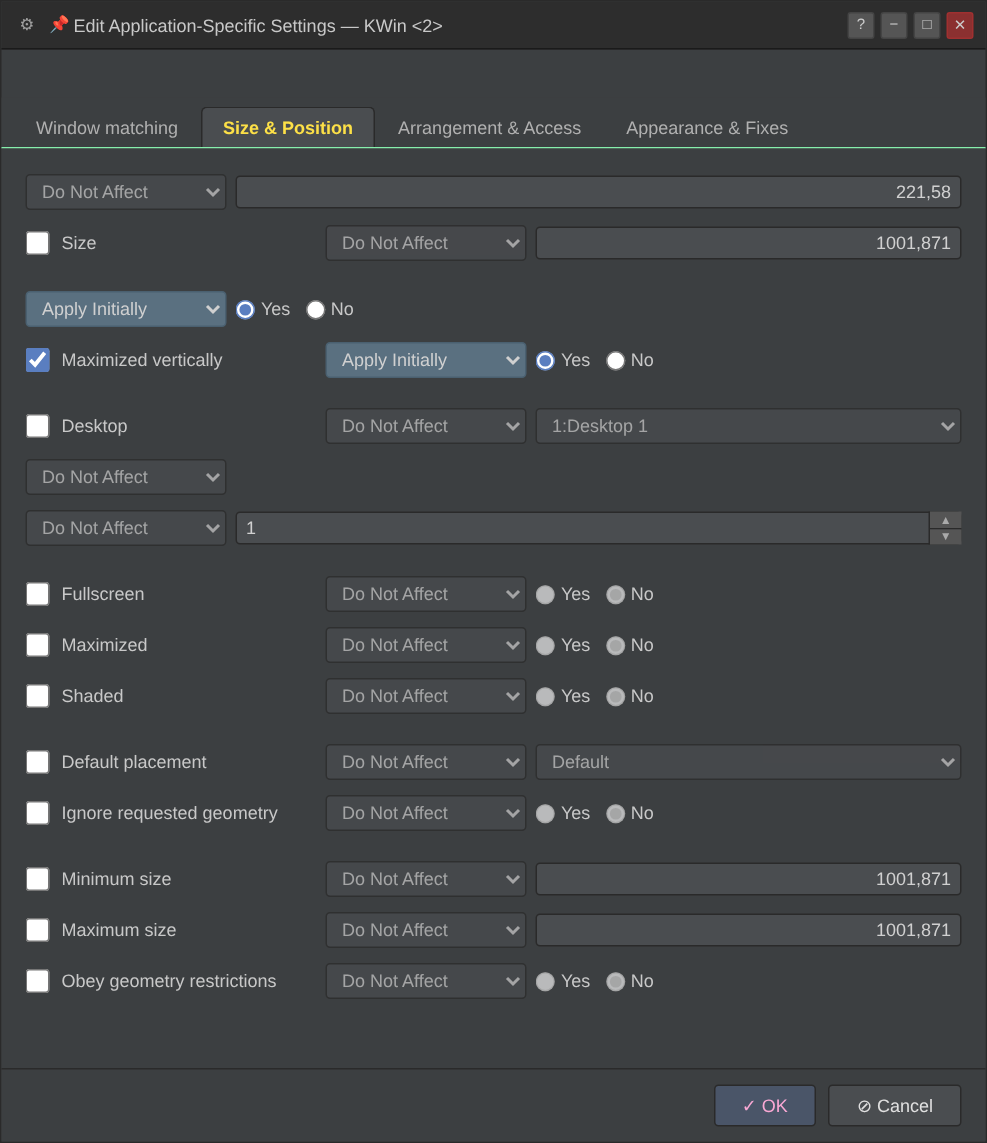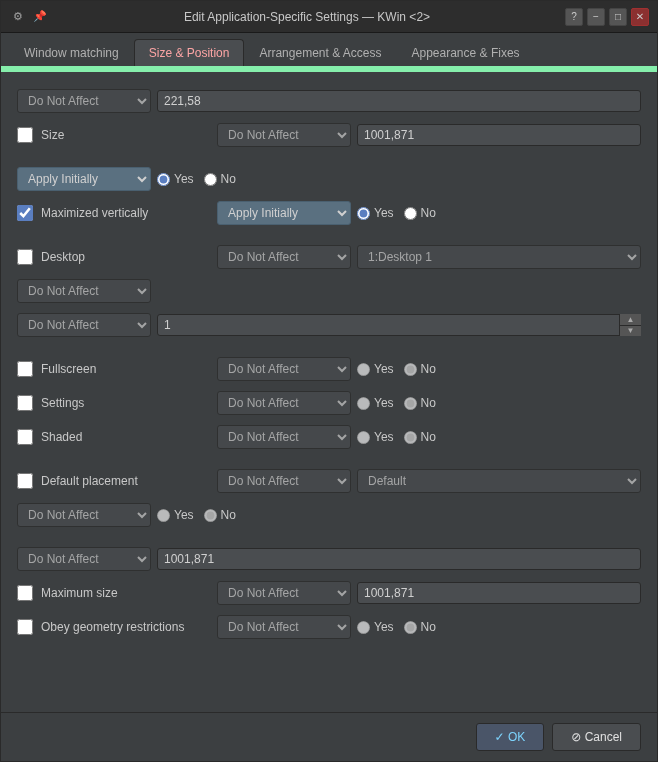--- a/index.html
+++ b/index.html
@@ -44,21 +44,21 @@
       display: flex;
       align-items: center;
       justify-content: center;
       color: #a0a0a0;
       font-size: 11px;
       cursor: pointer;
     }
 
     .titlebar-title {
       flex: 1;
-      text-align: center;
+      text-align: left;
       font-size: 12px;
       color: #c8c8c8;
     }
 
     .titlebar-controls {
       display: flex;
       gap: 4px;
       align-items: center;
     }
 
@@ -76,41 +76,43 @@
       font-size: 10px;
     }
 
     .title-btn.close { background: #8b3030; border-color: #a03030; }
     .title-btn.minimize { background: #555; }
     .title-btn.maximize { background: #555; }
 
     .tabs {
       display: flex;
       background: #3c3f41;
-      border-bottom: 6px solid #86efac;
+      border-bottom: 1px solid #86efac;
       padding: 6px 8px 0;
       flex-shrink: 0;
+      margin-top: 32px;
     }
 
     .tab {
       padding: 6px 14px;
       cursor: pointer;
       border: 1px solid transparent;
       border-bottom: none;
       border-radius: 4px 4px 0 0;
       font-size: 12px;
       color: #b0b0b0;
       background: transparent;
       white-space: nowrap;
     }
 
     .tab.active {
       background: #4a4d50;
       border-color: #2a2a2a;
-      color: #fca5a5;
+      color: #fde047;
+      font-weight: bold;
     }
 
     .content {
       flex: 1;
       padding: 12px 16px;
       overflow-y: auto;
       background: #3c3f41;
     }
 
     .settings-row {
@@ -169,20 +171,21 @@
     }
 
     .text-input {
       background: #4a4d50;
       border: 1px solid #2a2a2a;
       color: #d0d0d0;
       padding: 3px 6px;
       font-size: 12px;
       border-radius: 3px;
       width: 100%;
+      text-align: right;
     }
 
     .radio-group {
       display: flex;
       align-items: center;
       gap: 10px;
     }
 
     .radio-label {
       display: flex;
@@ -259,21 +262,21 @@
       font-size: 12px;
       cursor: pointer;
       border: 1px solid #2a2a2a;
       display: flex;
       align-items: center;
       gap: 5px;
     }
 
     .btn-ok {
       background: #4a5568;
-      color: #7dd3fc;
+      color: #f9a8d4;
     }
 
     .btn-cancel {
       background: #4a4d50;
       color: #e0e0e0;
     }
   </style>
 </head>
 <body>
 
@@ -440,21 +443,21 @@
             <input type="radio" name="fullscreen" disabled="" checked="" style="">
             <span>No</span>
           </label>
         </div>
       </div>
     </div>
 
     <div class="settings-row">
       <div class="row-label">
         <input type="checkbox" class="row-checkbox" style="">
-        <span class="label-text">Settings</span>
+        <span class="label-text">Maximized</span>
       </div>
       <div class="row-dropdown">
         <select disabled="">
           <option>Do Not Affect</option>
         </select>
       </div>
       <div class="row-value">
         <div class="radio-group">
           <label class="radio-label">
             <input type="radio" name="minimized" disabled="" style="">
@@ -505,20 +508,24 @@
         </select>
       </div>
       <div class="row-value">
         <select disabled="">
           <option>Default</option>
         </select>
       </div>
     </div>
 
     <div class="settings-row">
+      <div class="row-label">
+        <input type="checkbox" class="row-checkbox" style="">
+        <span class="label-text">Ignore requested geometry</span>
+      </div>
       <div class="row-dropdown">
         <select disabled="">
           <option>Do Not Affect</option>
         </select>
       </div>
       <div class="row-value">
         <div class="radio-group">
           <label class="radio-label">
             <input type="radio" name="ignore-geometry" disabled="" style="">
             <span>Yes</span>
@@ -527,20 +534,24 @@
             <input type="radio" name="ignore-geometry" disabled="" checked="" style="">
             <span>No</span>
           </label>
         </div>
       </div>
     </div>
 
     <div class="separator"></div>
 
     <div class="settings-row">
+      <div class="row-label">
+        <input type="checkbox" class="row-checkbox" style="">
+        <span class="label-text">Minimum size</span>
+      </div>
       <div class="row-dropdown">
         <select disabled="">
           <option>Do Not Affect</option>
         </select>
       </div>
       <div class="row-value">
         <input type="text" class="text-input" value="1001,871" disabled="" style="">
       </div>
     </div>
 

